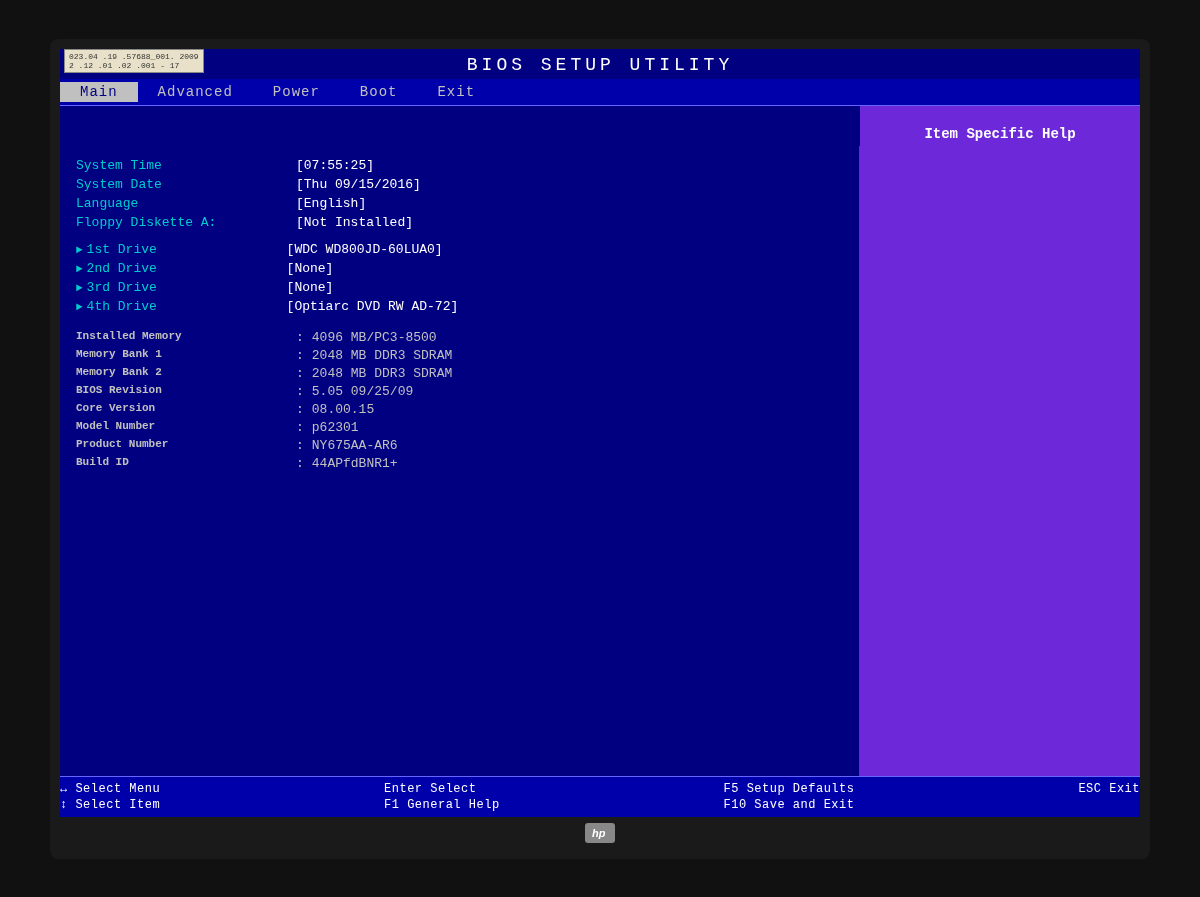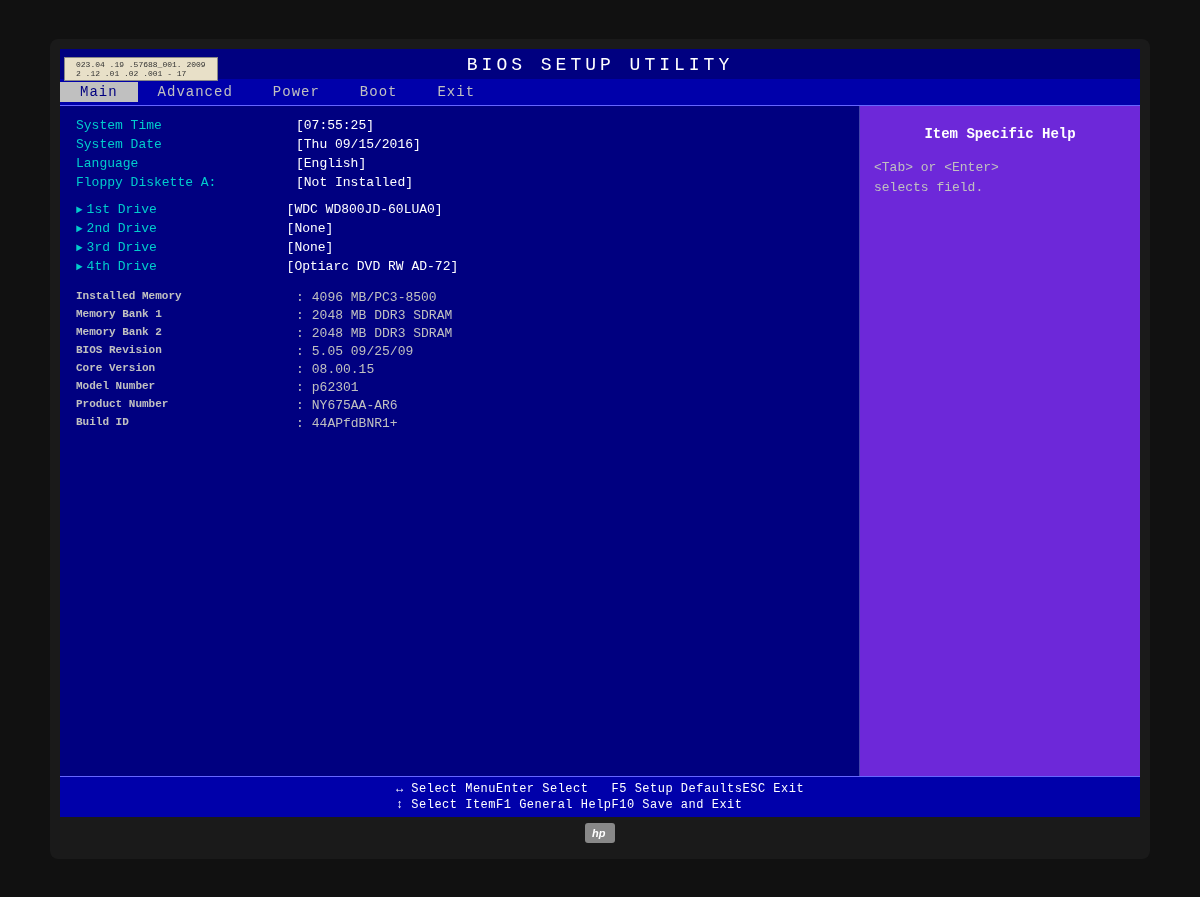--- a/index.html
+++ b/index.html
@@ -35,25 +35,25 @@
       flex: 1;
       background: #000080;
       display: flex;
       flex-direction: column;
       position: relative;
     }
 
     
     .sticker-area {
       position: absolute;
-      top: 8px;
+      top: 0;
       left: 4px;
       background: #e8e0c8;
       border: 1px solid #888;
-      padding: 2px 11px;
+      padding: 2px 4px;
       font-size: 8px;
       color: #333;
       z-index: 10;
     }
 
     
     .title-bar {
       background: #000080;
       text-align: center;
       padding: 6px 0 4px 0;
@@ -99,20 +99,21 @@
       background: #000080;
     }
 
     
     .left-panel {
       flex: 1;
       padding: 12px 16px;
       border-right: 1px solid #4444aa;
       color: #c0c0c0;
       font-size: 13px;
+      margin-top: 40px;
     }
 
     .bios-row {
       display: flex;
       margin-bottom: 4px;
       align-items: baseline;
     }
 
     .bios-label {
       color: #00cccc;
@@ -201,24 +202,24 @@
 
     .help-text {
       color: #c0c0c0;
       font-size: 13px;
       line-height: 1.6;
     }
 
     
     .status-bar {
       background: #0000aa;
-      padding: 5px 16px;
+      padding: 5px 0;
       display: flex;
       flex-direction: row;
-      justify-content: center;
+      justify-content: space-between;
       border-top: 1px solid #6666ff;
     }
 
     .status-col {
       display: flex;
       flex-direction: column;
       gap: 2px;
     }
 
     .status-text {
@@ -353,23 +354,20 @@
             <span class="info-label">Build ID</span>
             <span class="info-colon">:</span>
             <span class="info-value">44APfdBNR1+</span>
           </div>
         </div>
 
       </div>
 
       <div class="right-panel">
         <div class="help-title">Item Specific Help</div>
-        <div class="help-text">
-          &lt;Tab&gt; or &lt;Enter&gt;<br>selects field.
-        </div>
       </div>
     </div>
 
     <div class="status-bar">
       <div class="status-col">
         <span class="status-text">↔  Select Menu</span>
         <span class="status-text">↕  Select Item</span>
       </div>
       <div class="status-col">
         <span class="status-text">Enter  Select</span>

